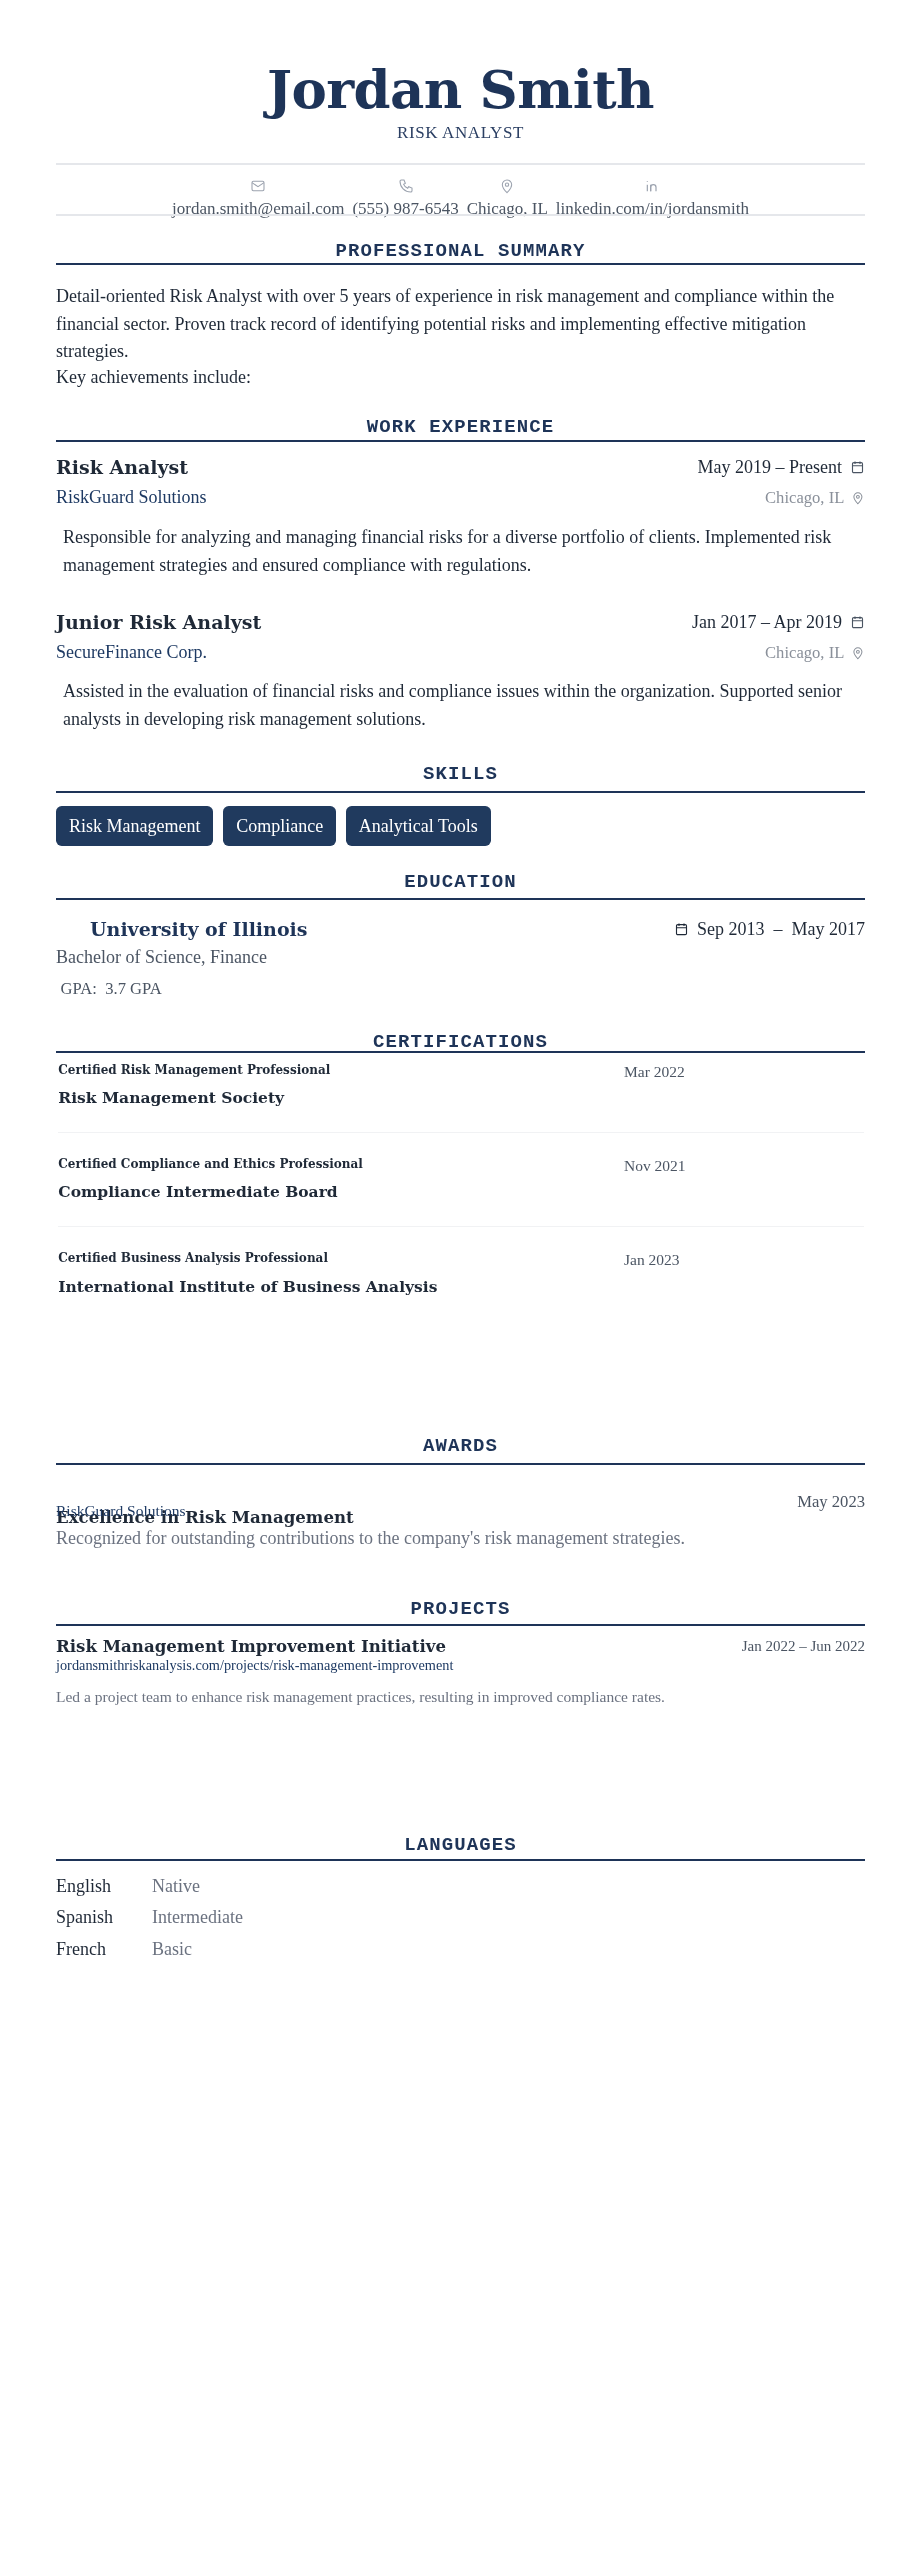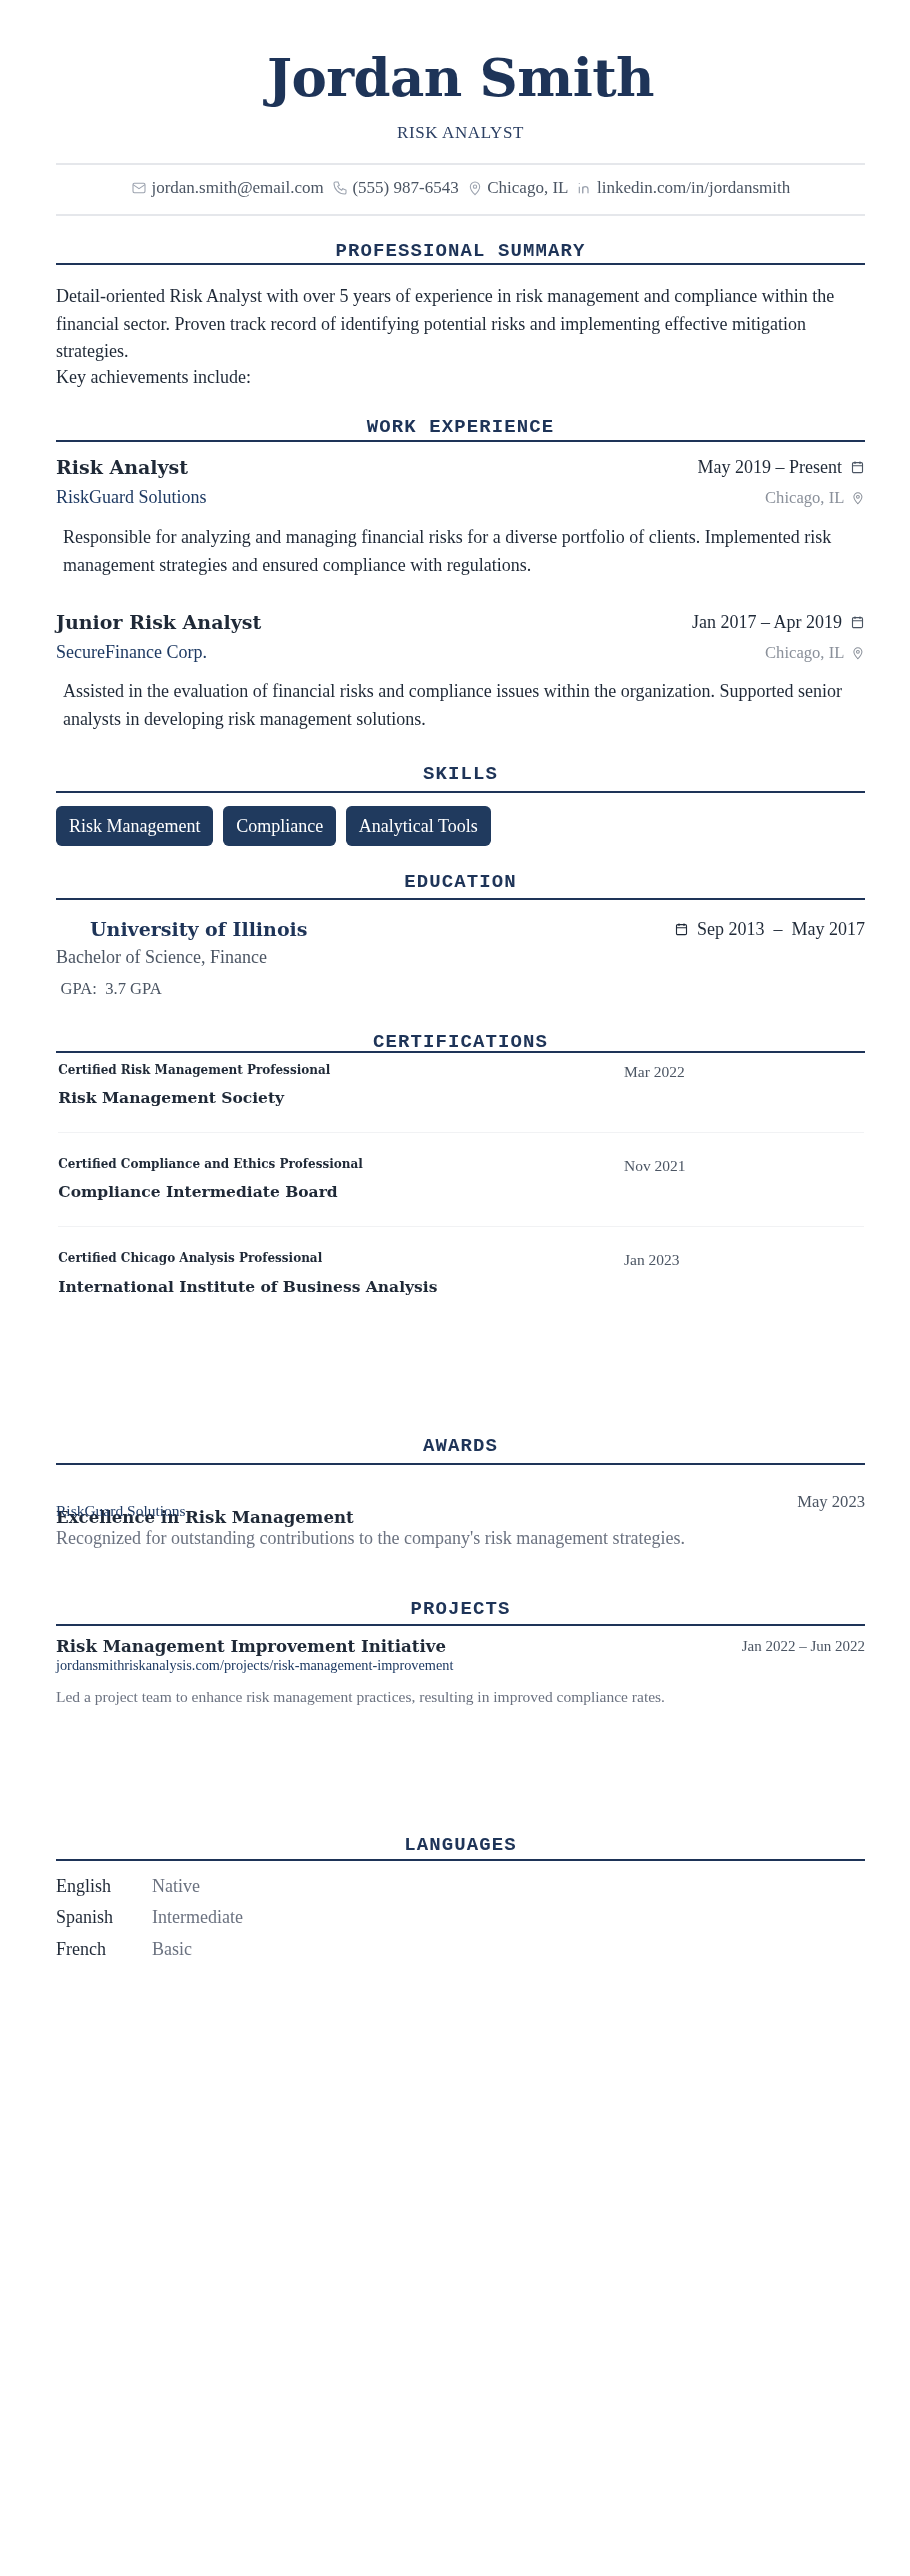--- a/index.html
+++ b/index.html
@@ -6,36 +6,36 @@
   html, body { width: 911px; background: #ffffff; }
   body {
     font-family: "DejaVu Serif", "Liberation Serif", serif;
     color: #1f2937;
     height: 2576px;
     position: relative;
   }
   .page { position: absolute; left: 56px; width: 809px; top: 0; }
 
   .name {
-    position: absolute; top: 48px; left: 0; width: 100%;
+    position: absolute; top: 60px; left: 0; width: 100%;
     text-align: center; font-family: "DejaVu Serif", serif; font-weight: bold;
     font-size: 53px; color: #1e3458; letter-spacing: -0.6px; line-height: 1.1;
   }
   .title {
     position: absolute; top: 123px; left: 0; width: 100%;
     text-align: center; font-family: "Liberation Serif", serif;
     font-size: 17px; color: #2b3f63; letter-spacing: 0.6px;
   }
   .hr-light { position: absolute; left: 0; width: 100%; height: 1.7px; background: #e5e7eb; }
   .contact {
     position: absolute; top: 178px; left: 0; width: 100%;
     display: flex; justify-content: center; align-items: center; gap: 8px;
     font-family: "Liberation Serif", serif; font-size: 17px; color: #4b5563;
   }
-  .contact .ci { display: flex; align-items: center; gap: 4.6px; }
+  .contact .ci { display: flex; align-items: center; gap: 4.6px; flex-direction: column; }
   .contact svg { width: 16px; height: 16px; }
 
   .section-h {
     position: absolute; left: 0; width: 100%;
     text-align: center; font-family: Liberation Mono, monospace; font-weight: bold;
     font-size: 19px; color: #1e3458; letter-spacing: 1.1px;
   }
   .rule { position: absolute; left: 0; width: 100%; height: 2.3px; background: #1e3458; }
 
   .p {
@@ -210,21 +210,21 @@
   <div class="cert-title" style="top:1063px">Certified Risk Management Professional</div>
   <div class="cert-date" style="top:1063px">Mar 2022</div>
   <div class="cert-org" style="top:1088px">Risk Management Society</div>
   <div class="cert-div" style="top:1132px"></div>
 
   <div class="cert-title" style="top:1157px">Certified Compliance and Ethics Professional</div>
   <div class="cert-date" style="top:1157px">Nov 2021</div>
   <div class="cert-org" style="top:1182px">Compliance Intermediate Board</div>
   <div class="cert-div" style="top:1226px"></div>
 
-  <div class="cert-title" style="top:1251px">Certified Chicago Analysis Professional</div>
+  <div class="cert-title" style="top:1251px">Certified Business Analysis Professional</div>
   <div class="cert-date" style="top:1251px">Jan 2023</div>
   <div class="cert-org" style="top:1277px">International Institute of Business Analysis</div>
 
   <h2 class="section-h" style="top:1435px">AWARDS</h2>
   <div class="rule" style="top:1463px"></div>
   <div class="row" style="top:1476px">
     <span class="award-title">Excellence in Risk Management</span>
     <span class="award-date">May 2023</span>
   </div>
   <div class="award-org" style="top:1502px">RiskGuard Solutions</div>

